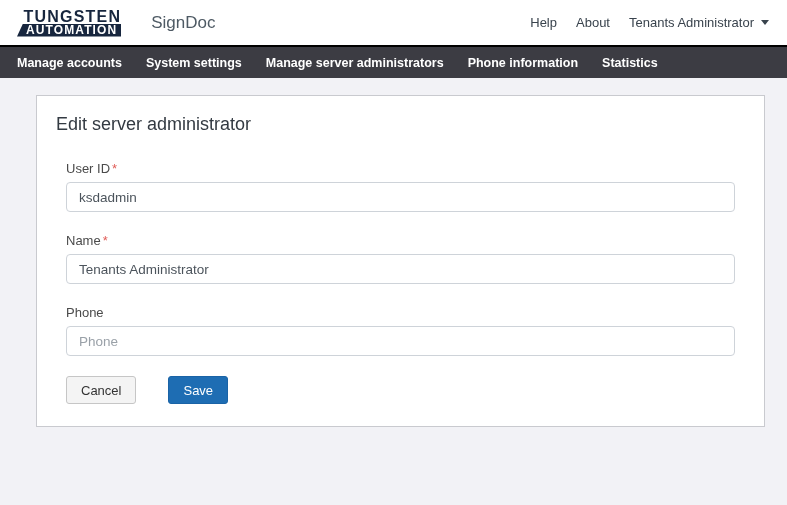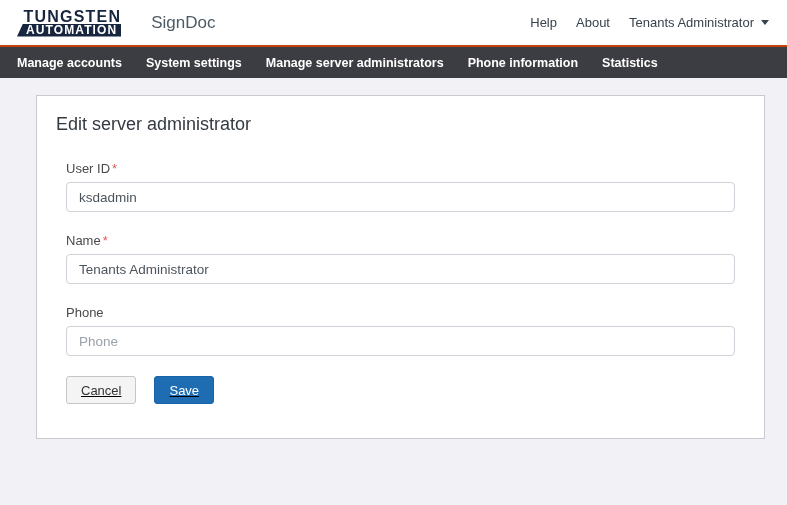--- a/index.html
+++ b/index.html
@@ -67,40 +67,40 @@
     border-left: 4px solid transparent;
     border-right: 4px solid transparent;
     border-top: 5px solid #39434d;
     display: inline-block;
   }
 
   
   .main-nav {
     height: 33px;
     background: #3c3c43;
-    border-top: 2px solid #c2410c;
+    border-top: 2px solid #000000;
     display: flex;
     align-items: center;
     padding: 0 17px;
     gap: 24px;
   }
   .nav-item {
     color: #ffffff;
     font-size: 12.5px;
     font-weight: 600;
     white-space: nowrap;
     cursor: pointer;
   }
 
   
   .card {
     margin: 17px 22px 0 36px;
     background: #ffffff;
     border: 1px solid #c9cacf;
-    padding: 16px 0 34px;
+    padding: 16px 0 22px;
   }
   .card-title {
     margin: 0 19px;
     font-size: 18px;
     font-weight: 400;
     color: #333a42;
     line-height: 25px;
   }
   .form { margin: 23px 29px 0; }
   .form-group { margin-bottom: 20px; }
@@ -121,23 +121,22 @@
     font-family: "Liberation Sans", "DejaVu Sans", sans-serif;
     font-size: 13.5px;
     color: #4c545c;
     background: #ffffff;
     outline: none;
   }
   .text-input::placeholder { color: #9aa1a8; }
 
   .button-row {
     display: flex;
-    gap: 6px;
+    gap: 20px;
     margin-top: 18px;
-    text-decoration: underline;
   }
   .btn {
     font-family: "Liberation Sans", "DejaVu Sans", sans-serif;
     font-size: 13px;
     height: 28px;
     padding: 0 14px;
     border-radius: 3px;
     cursor: pointer;
   }
   .btn-cancel {

